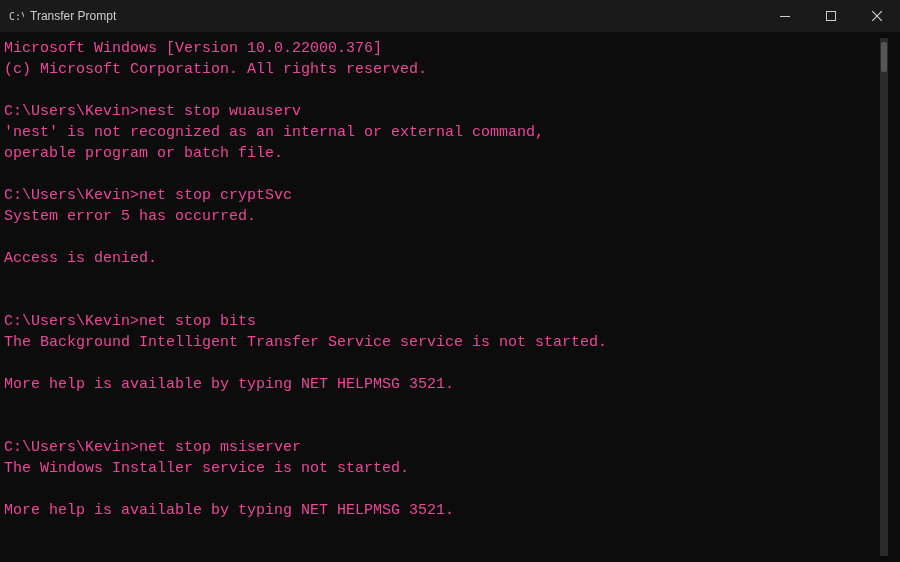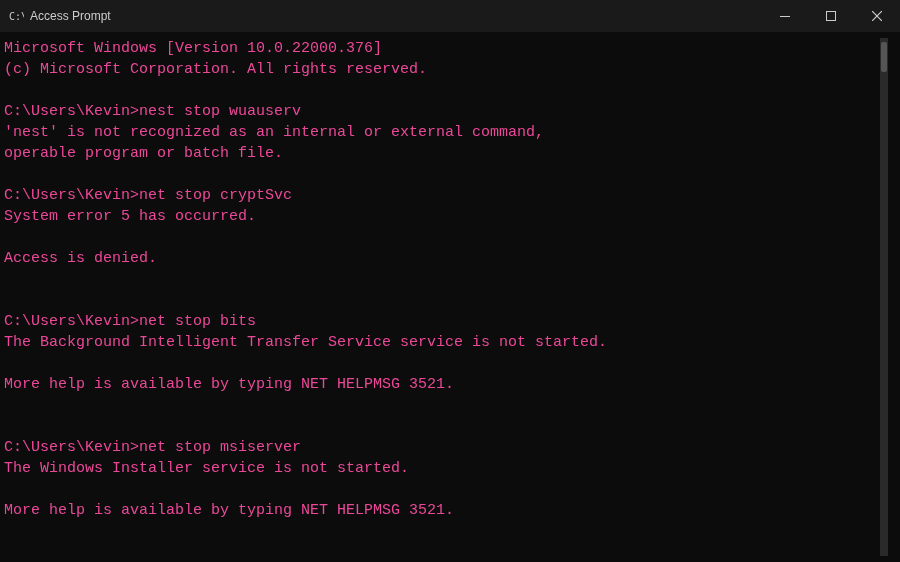--- a/index.html
+++ b/index.html
@@ -127,21 +127,21 @@
 <div class="window">
 
   <div class="title-bar">
     <div class="title-bar-left">
       <div class="title-bar-icon">
         <svg viewBox="0 0 16 16" fill="none" xmlns="http://www.w3.org/2000/svg">
           <rect width="16" height="16" fill="#1a1a1a"></rect>
           <text x="1" y="12" font-size="10" fill="#cccccc" font-family="monospace">C:\</text>
         </svg>
       </div>
-      <span class="title-bar-text">Access Prompt</span>
+      <span class="title-bar-text">Transfer Prompt</span>
     </div>
     <div class="title-bar-controls">
       <button class="title-bar-btn" title="Minimize">
         <svg width="10" height="1" viewBox="0 0 10 1">
             <rect width="10" height="1" fill="#cccccc"></rect>
           </svg>
       </button>
       <button class="title-bar-btn" title="Maximize">
         <svg width="10" height="10" viewBox="0 0 10 10">
             <rect x="0.5" y="0.5" width="9" height="9" stroke="#cccccc" fill="none"></rect>

